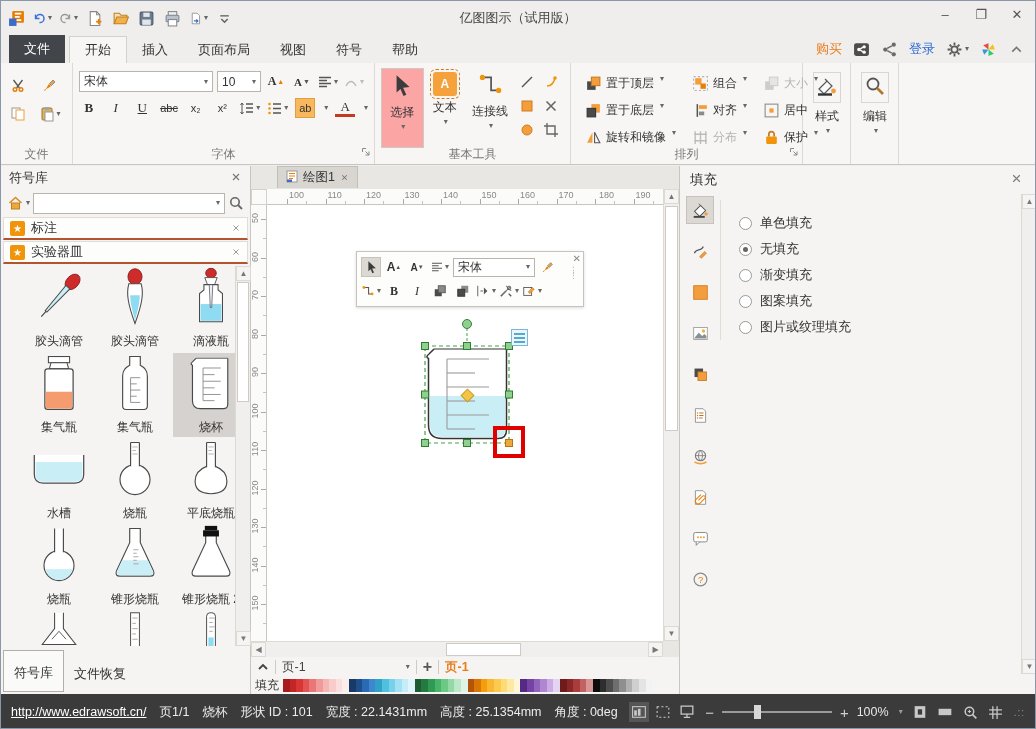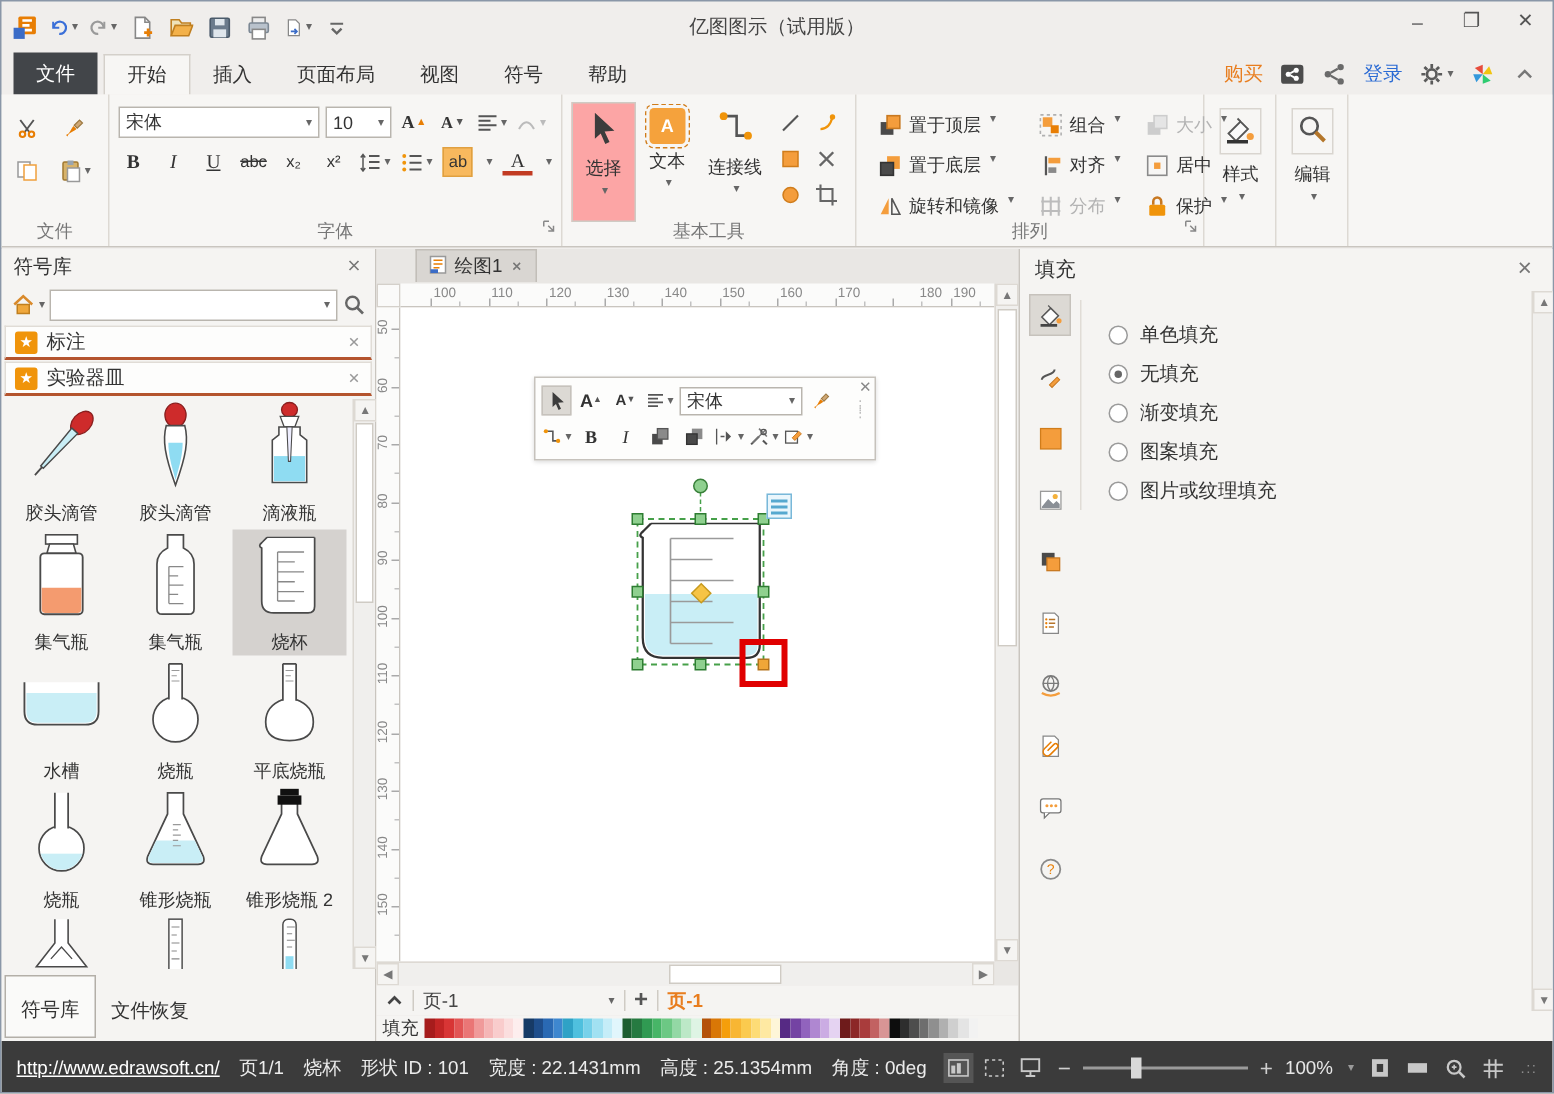--- a/index.html
+++ b/index.html
@@ -41,21 +41,21 @@
   
   #left-panel{position:absolute;left:0;top:165px;width:250px;height:528px;background:#f5f4f2;border-right:1px solid #c9c5bf}
   .lp-head{height:24px;display:flex;align-items:center;padding:0 8px;font-size:13px;color:#333}
   .lp-head .x{margin-left:auto}
   .searchrow{height:26px;display:flex;align-items:center;gap:3px;padding:0 6px}
   .searchbox{flex:1;height:21px;border:1px solid #b9b5ae;background:#fff;display:flex;align-items:center;padding:0 4px}
   .searchbox input{flex:1;border:none;outline:none;font-size:12px;background:transparent}
   .secbar{height:23px;margin:1px 2px 0 2px;background:#fdfdfc;border:1px solid #e0dcd6;border-bottom:2px solid #b4542e;display:flex;align-items:center;gap:6px;padding:0 6px;font-size:13px;color:#333}
   .secbar .x{margin-left:auto}
   .star-badge{width:15px;height:15px;background:#f0940a;color:#fff;font-size:10px;display:inline-flex;align-items:center;justify-content:center;border-radius:2px}
-  #sym-grid{position:absolute;left:2px;top:100px;width:232px;height:380px;display:flex;flex-wrap:wrap;overflow:hidden;align-content:flex-start}
+  #sym-grid{position:absolute;left:20px;top:100px;width:232px;height:380px;display:flex;flex-wrap:wrap;overflow:hidden;align-content:flex-start}
   .sym-cell{width:76px;height:84px;margin:1px 0;display:flex;flex-direction:column;align-items:center}
   .sym-cell.selected{background:#d5d2cf}
   .sym-cell .lbl{font-size:12px;color:#333;margin-top:2px;white-space:nowrap}
   #lp-scroll{position:absolute;right:0;top:100px;width:15px;height:380px;background:#f0efed;border-left:1px solid #ddd9d3}
   .sb-arrow{width:15px;height:15px;display:flex;align-items:center;justify-content:center;font-size:8px;color:#777;background:#f5f4f2;border:1px solid #ddd9d3}
   #lp-scroll .thumb{position:absolute;left:1px;top:16px;width:12px;height:120px;background:#fff;border:1px solid #cfcbc4}
   #lp-tabs{position:absolute;left:0;bottom:0;width:100%;height:46px;display:flex;align-items:stretch;padding:2px 2px}
   .lp-tab{padding:0 10px;font-size:13px;color:#333;display:flex;align-items:flex-end;padding-bottom:9px}
   .lp-tab.active{background:#fafaf9;border:1px solid #b3afa8}
   
@@ -728,21 +728,21 @@
         <span class="htick minor" style="left: 193.25px;"></span>
         <span class="hnum" style="left: 214.5px;">150</span>
         <span class="htick" style="left: 212.5px;"></span>
         <span class="htick minor" style="left: 231.75px;"></span>
         <span class="hnum" style="left: 253px;">160</span>
         <span class="htick" style="left: 251px;"></span>
         <span class="htick minor" style="left: 270.25px;"></span>
         <span class="hnum" style="left: 291.5px;">170</span>
         <span class="htick" style="left: 289.5px;"></span>
         <span class="htick minor" style="left: 308.75px;"></span>
-        <span class="hnum" style="left: 346px;">180</span>
+        <span class="hnum" style="left: 332px;">180</span>
         <span class="htick" style="left: 328px;"></span>
         <span class="htick minor" style="left: 347.25px;"></span>
         <span class="hnum" style="left: 368.5px;">190</span>
         <span class="htick" style="left: 366.5px;"></span>
         <span class="htick minor" style="left: 385.75px;"></span>
       </div>
     <div id="v-ruler">
         <span class="vnum" style="top: 8px;">50</span>
         <span class="vtick" style="top: 14px;"></span>
         <span class="vtick minor" style="top: 33.25px;"></span>

